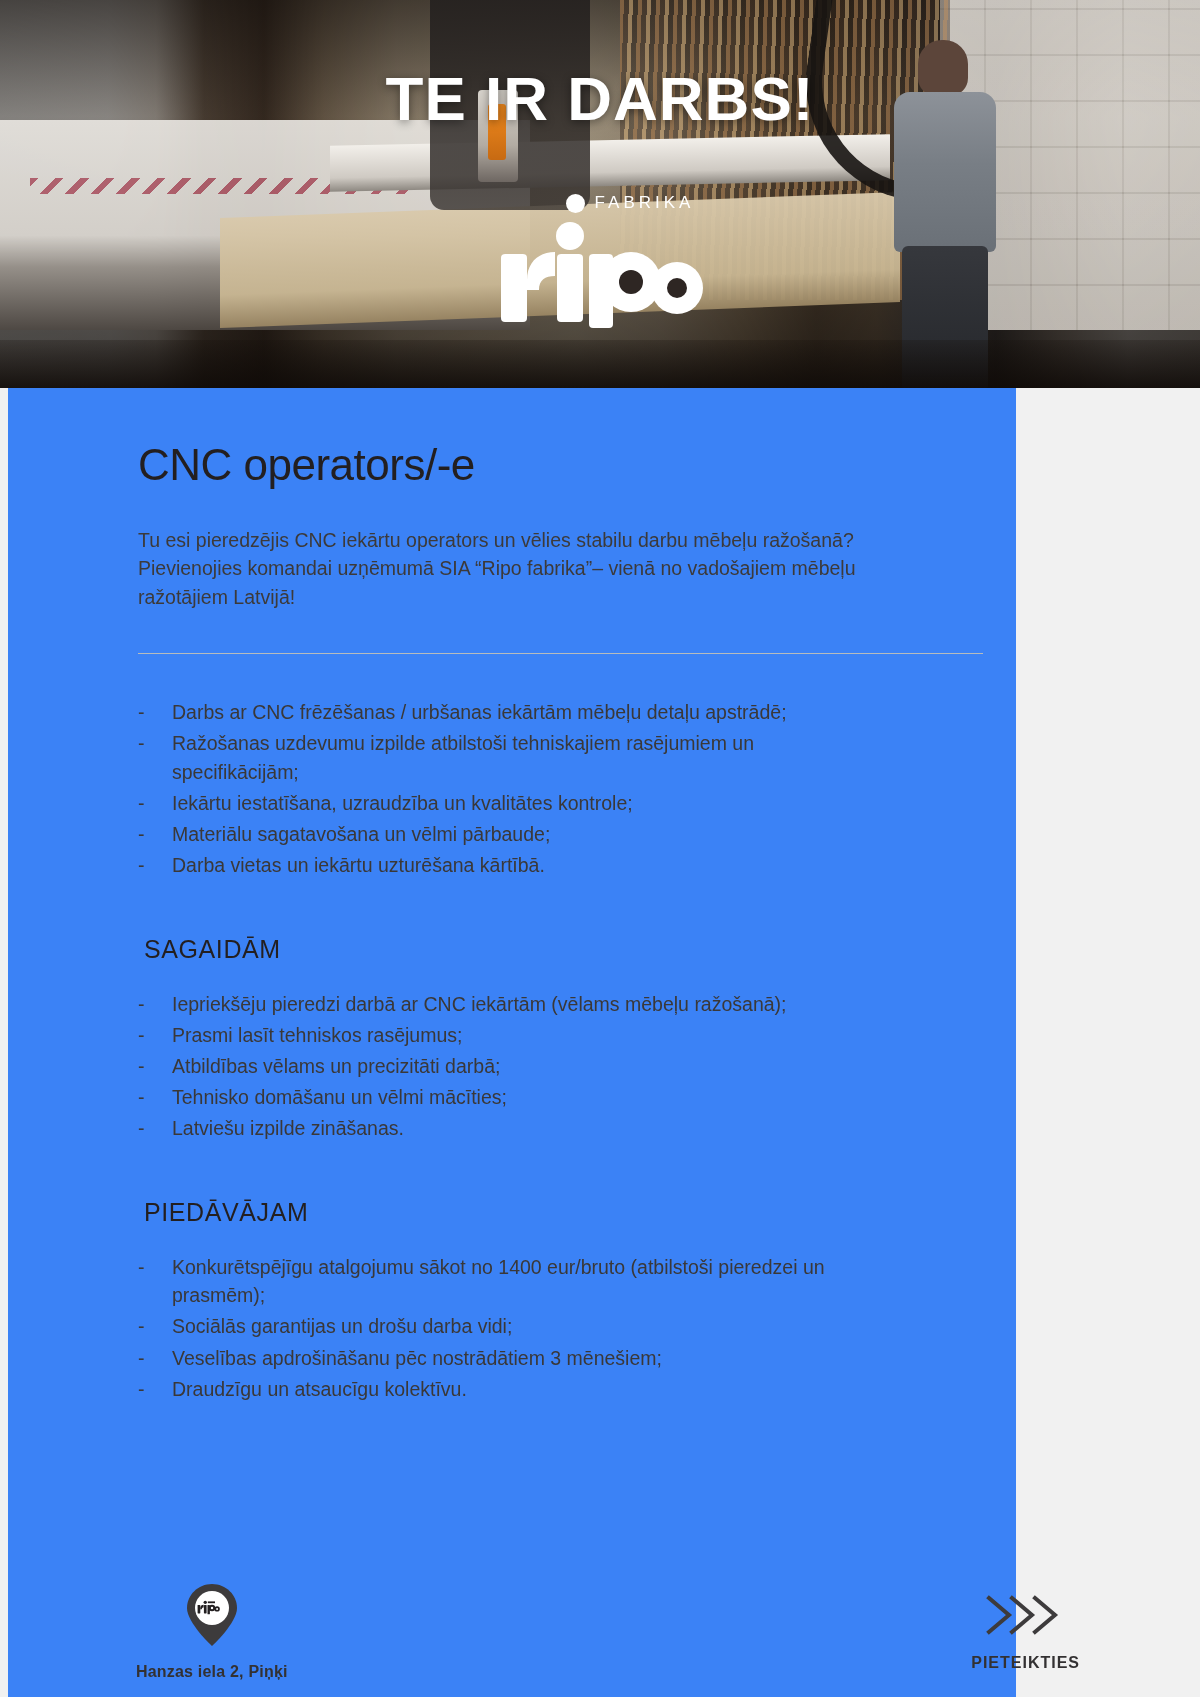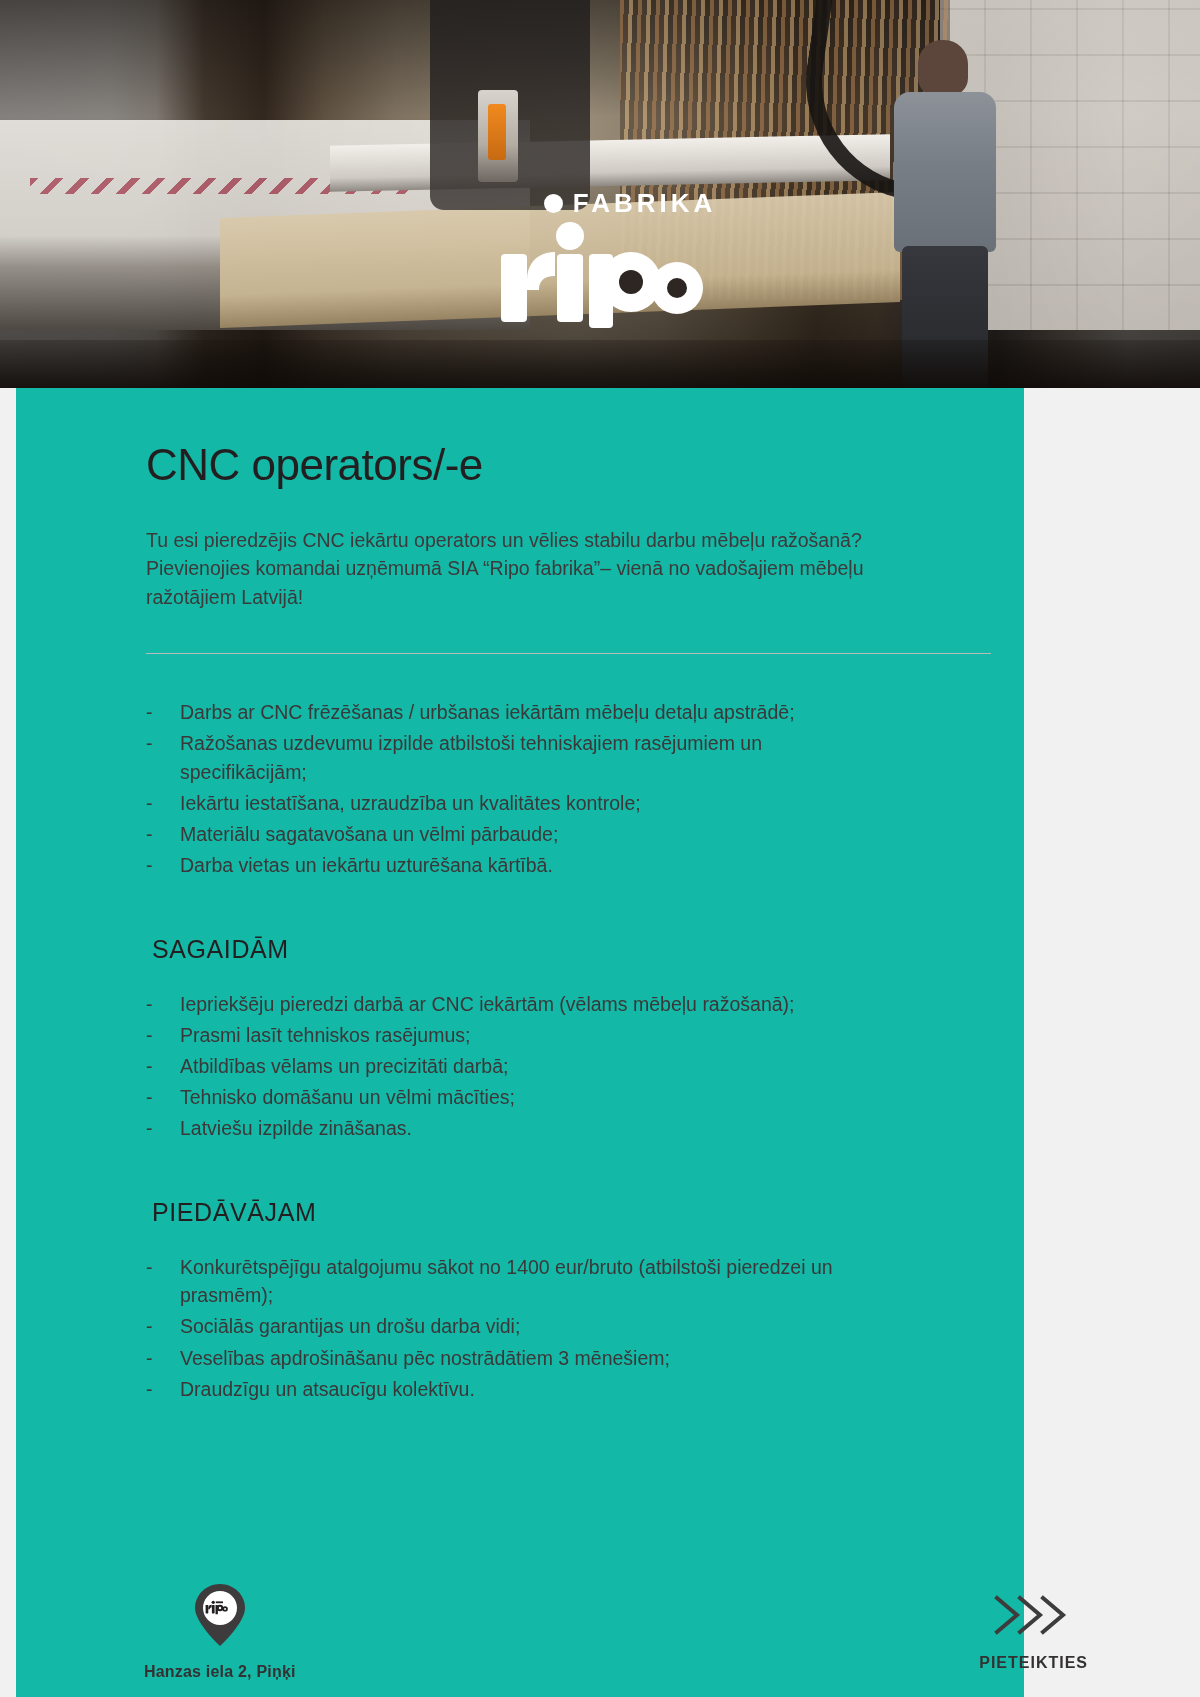--- a/index.html
+++ b/index.html
@@ -189,40 +189,40 @@
     gap: 10px;
     height: 26px;
     margin-left: 60px;
   }
   .hero-logo .dot {
     width: 19px; height: 19px; border-radius: 50%;
     background: #ffffff;
     display: inline-block;
   }
   .hero-logo .fabrika-text {
-    font-size: 26px;
-    font-weight: 700;
+    font-size: 17px;
+    font-weight: 400;
     letter-spacing: 4px;
     color: #ffffff;
   }
   .wordmark {
     display: block;
     margin: 2px auto 0;
     width: 210px;
     height: 110px;
   }
 
   
   .content {
     position: absolute;
     top: 388px;
-    left: 16px;
+    left: 8px;
     width: 1008px;
     height: 1309px;
-    background: #14b8a6;
+    background: #3b82f6;
   }
   .inner {
     padding: 0 130px;
   }
   .job-title {
     font-size: 44px;
     font-weight: 400;
     letter-spacing: -0.5px;
     color: #231f20;
     margin: 52px 0 0 0;
@@ -324,20 +324,21 @@
       <div class="hero-gantry"></div>
       <div class="hero-hose"></div>
       <div class="hero-worker">
         <div class="head"></div>
         <div class="body"></div>
         <div class="legs"></div>
       </div>
       <div class="hero-dark-bottom"></div>
     </div>
 
+    <div class="hero-title">TE IR DARBS!</div>
 
     <div class="hero-logo">
       <div class="fabrika-row">
         <span class="dot"></span>
         <span class="fabrika-text">FABRIKA</span>
       </div>
       <svg class="wordmark" viewBox="0 0 210 110" aria-hidden="true">
         <g fill="#ffffff">
 
           <rect x="6" y="36" width="26" height="68" rx="4"></rect>

